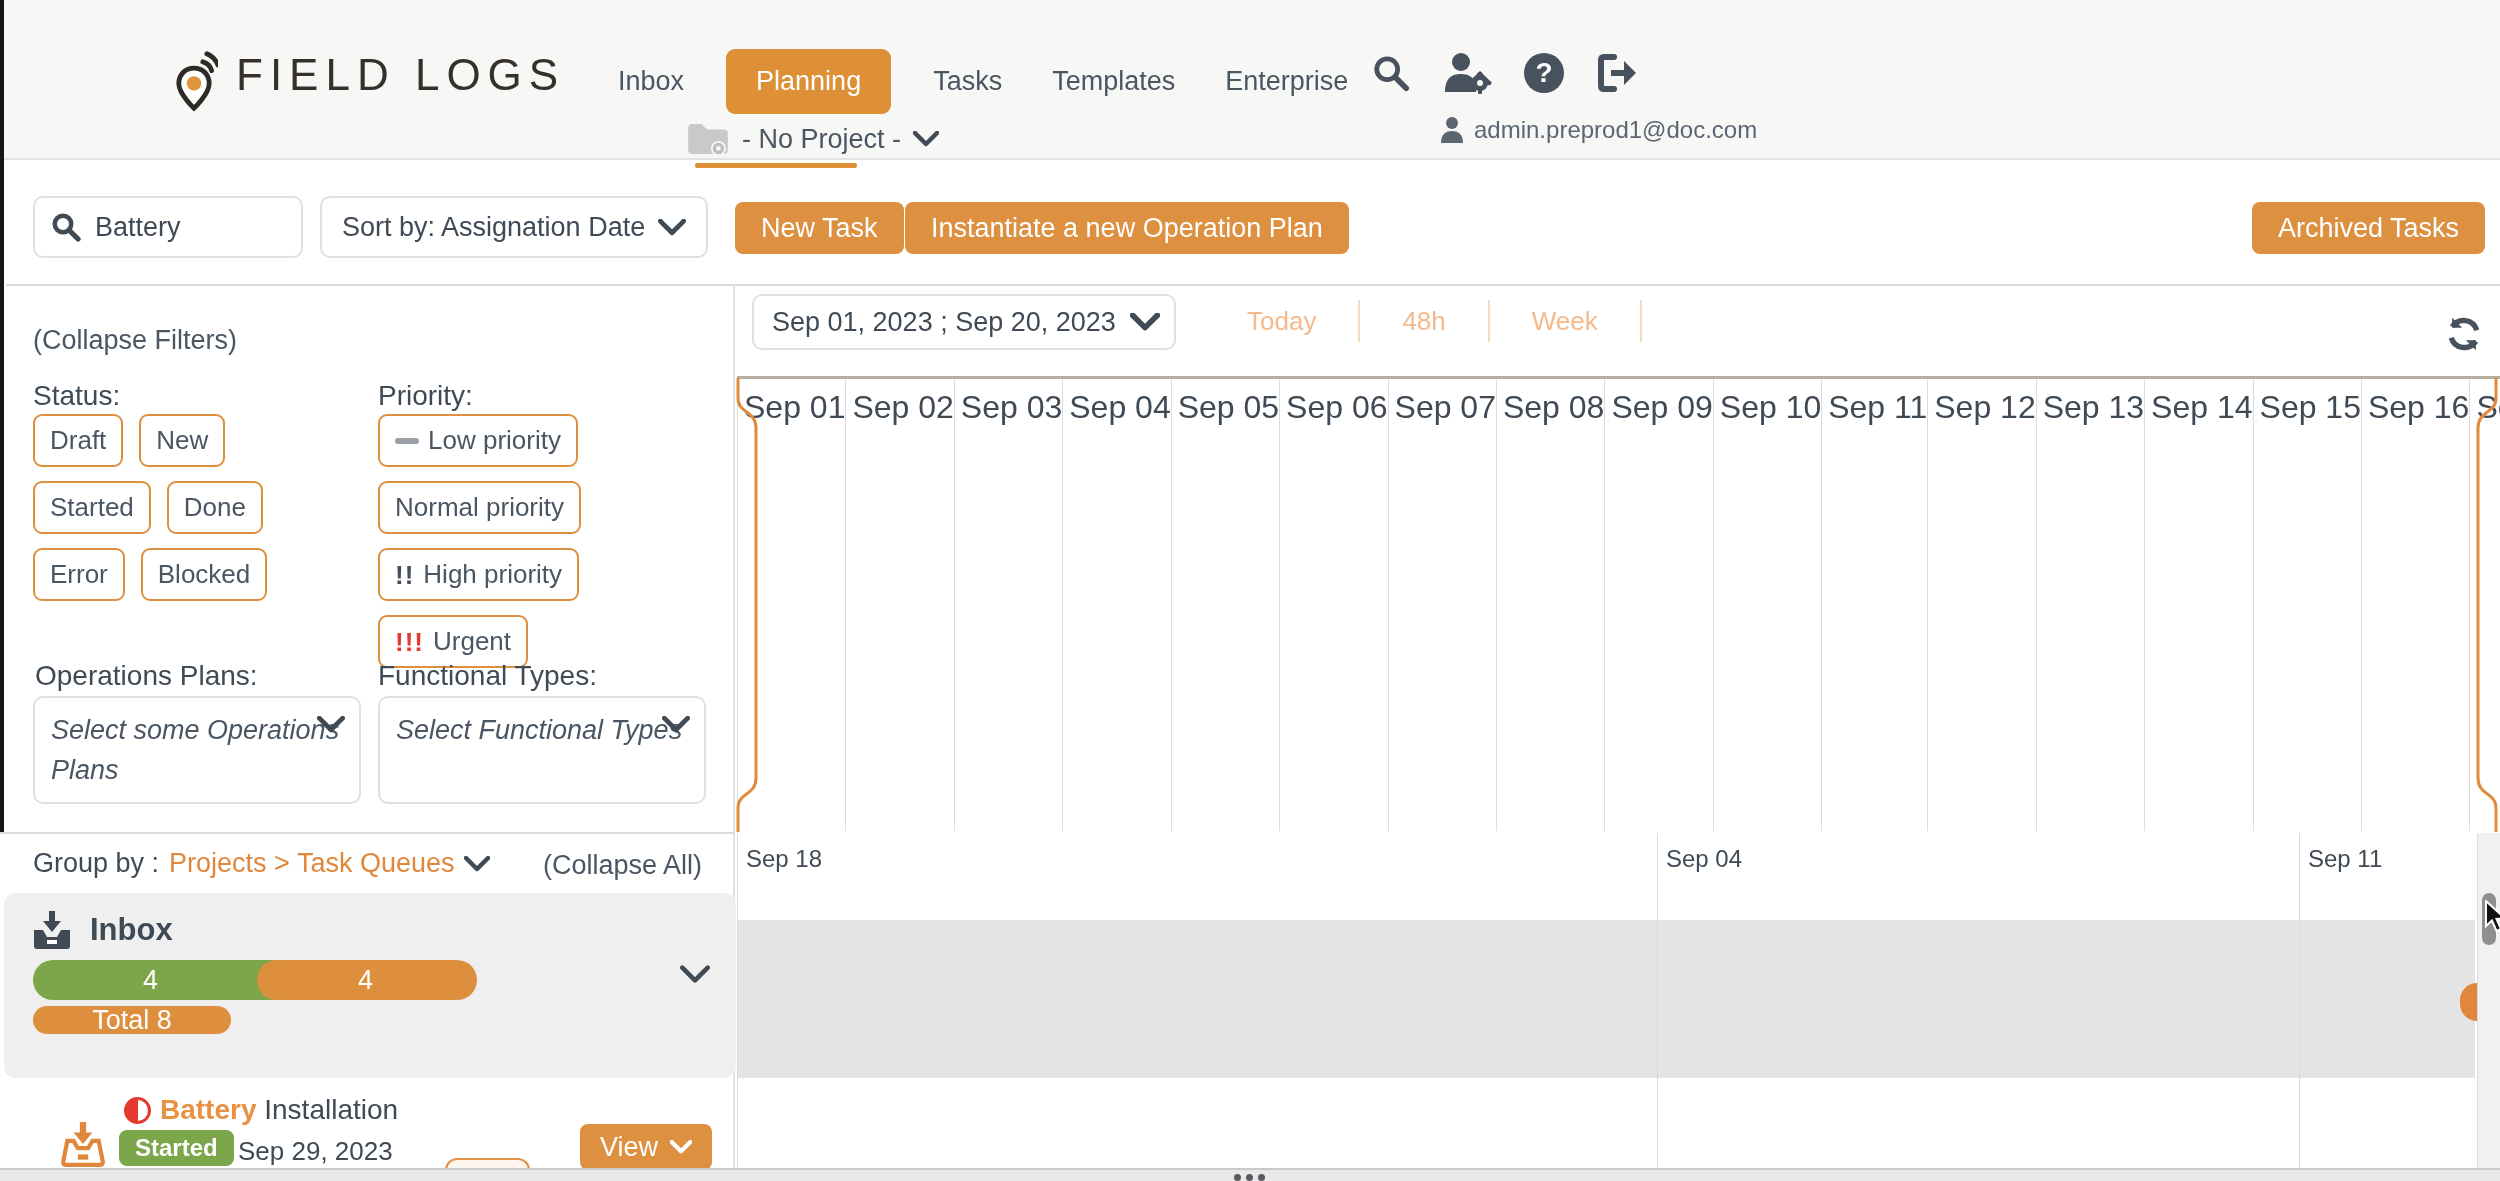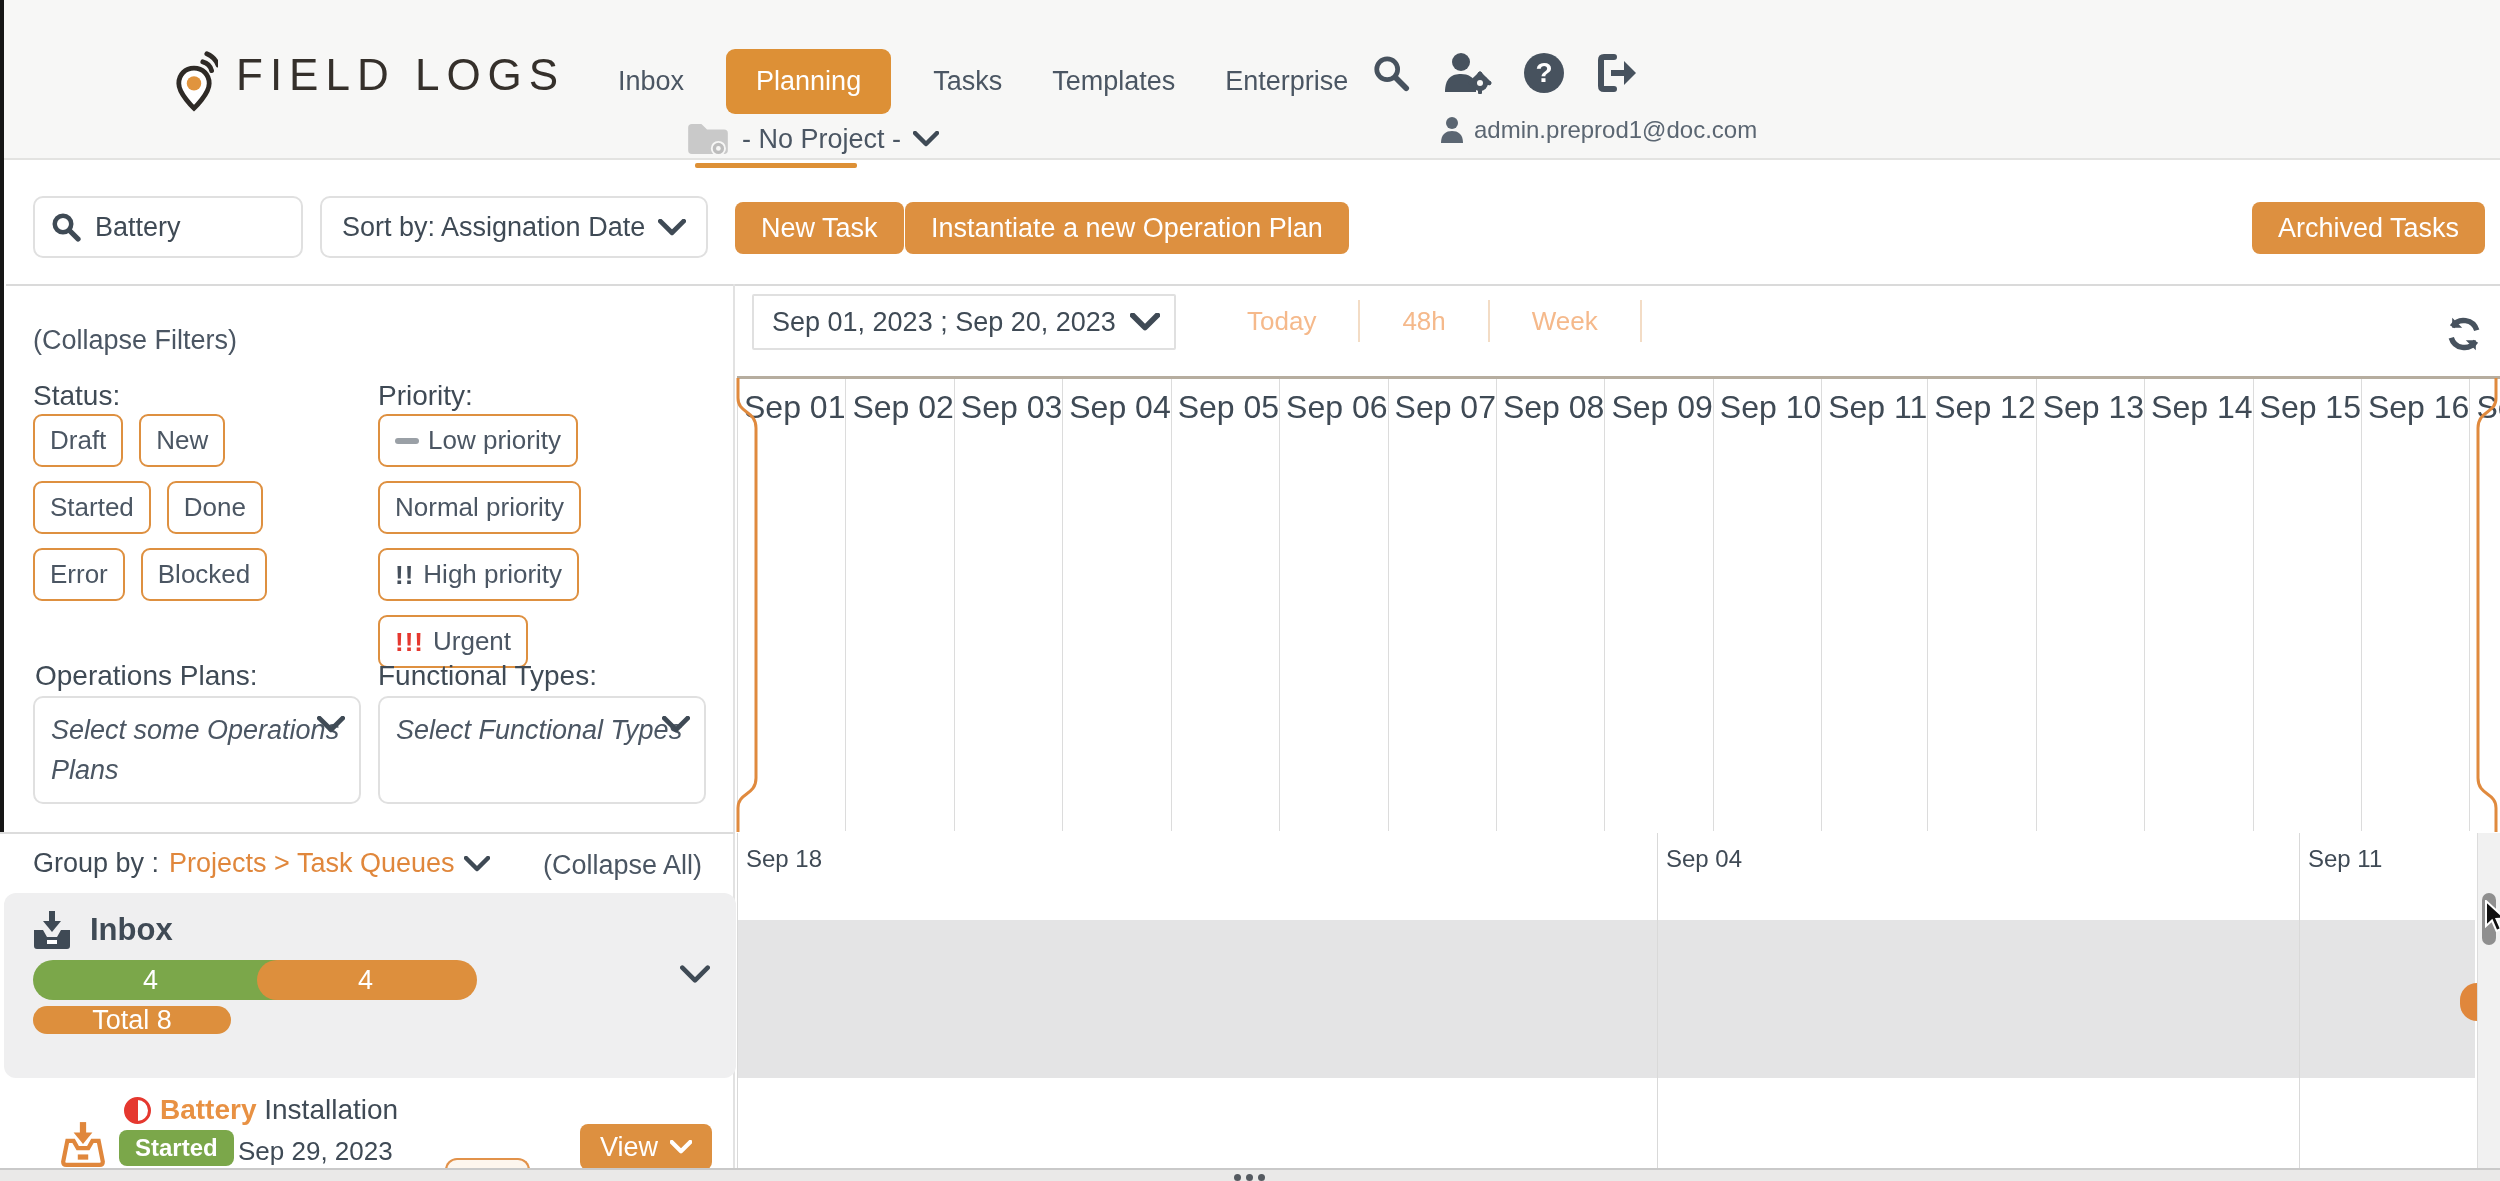--- a/index.html
+++ b/index.html
@@ -91,21 +91,21 @@
   .task-title { left:160px; top:1094px; font-size:28px; color:#3f4a55; }
   .task-title b { color:#e89143; font-weight:bold; }
   .task-badge { left:119px; top:1130px; height:36px; background:#7ba74a; border-radius:8px; color:#fff;
     font-size:24px; font-weight:bold; display:flex; align-items:center; padding:0 16px; }
   .task-date { left:238px; top:1136px; font-size:26px; color:#3f4a55; }
   .btn-view { left:580px; top:1124px; height:46px; gap:12px; padding:0 20px; }
   .cutoff-pill { left:445px; top:1158px; width:85px; height:24px; border:2px solid #e2924a;
     border-bottom:none; border-radius:12px 12px 0 0; background:#fdf6ee; }
 
   
-  .range-box { left:752px; top:294px; width:424px; height:56px; border:2px solid #e0e0e0; border-radius:2px;
+  .range-box { left:752px; top:294px; width:424px; height:56px; border:2px solid #e0e0e0; border-radius:10px;
     background:#fff; display:flex; align-items:center; justify-content:space-between; padding:0 14px 0 18px;
     font-size:27px; color:#3f4a55; cursor:pointer; white-space:nowrap; }
   .quick-links { left:1205px; top:300px; display:flex; align-items:center; }
   .qlink { color:#f5b98b; font-size:26px; padding:0 42px; cursor:pointer; }
   .qdiv { width:2px; height:42px; background:#f3dcc5; }
   .refresh-wrap { left:2444px; top:314px; cursor:pointer; }
   .cal-topline { left:737px; top:376px; width:1763px; height:0; border-top:3px solid #b6ad9f; }
   .day-cols { left:737px; top:379px; width:1763px; height:452px; display:flex; }
   .day-col { flex:1; border-left:1px solid #dcdcdc; }
   .day-label { display:block; padding:10px 0 0 6px; font-size:32px; color:#3f4a55; white-space:nowrap; }

